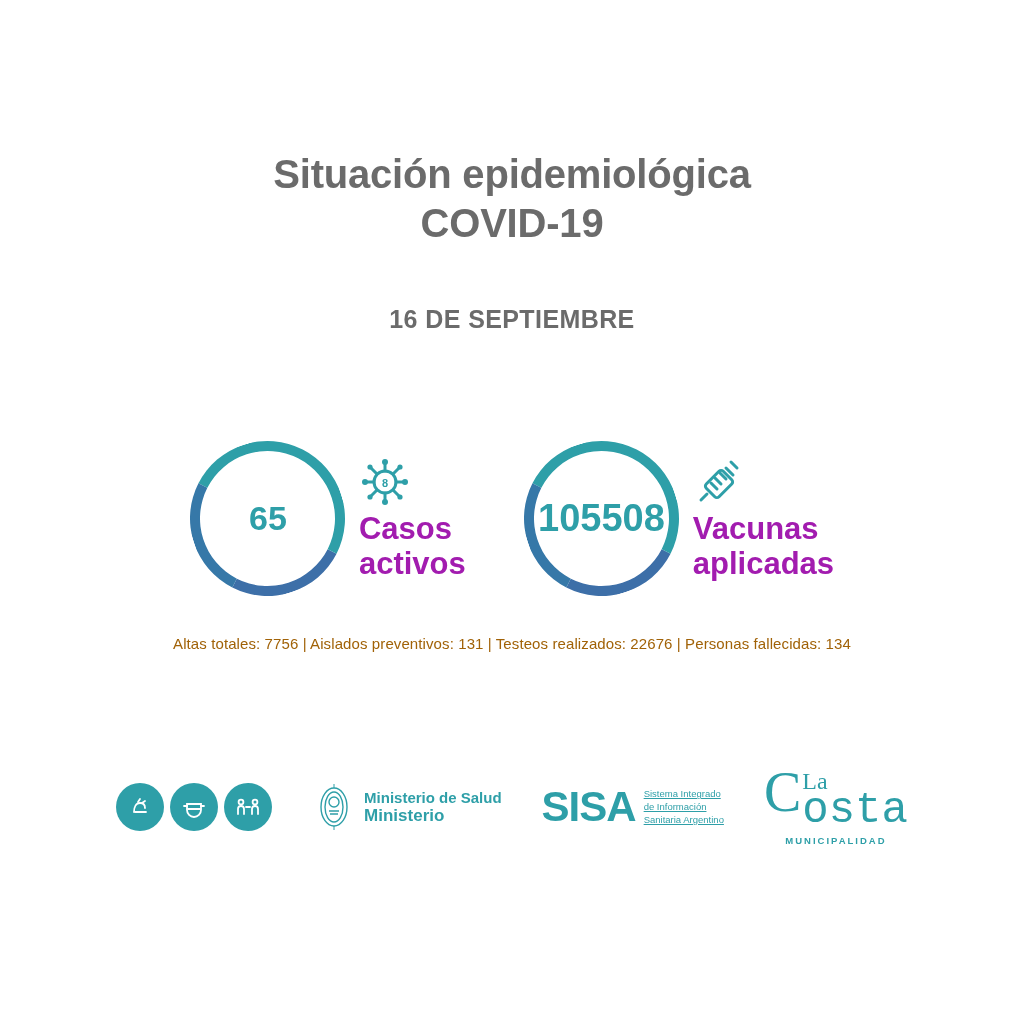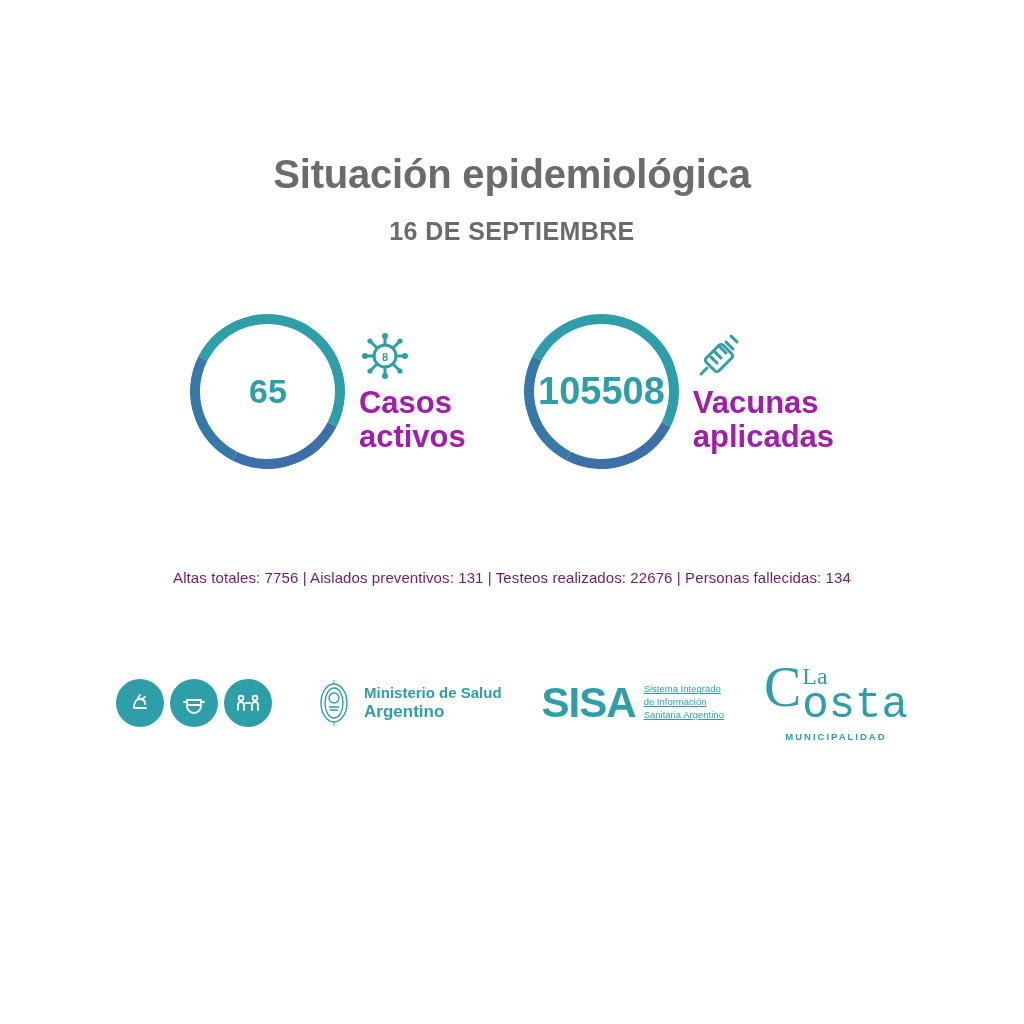--- a/index.html
+++ b/index.html
@@ -15,20 +15,21 @@
     position: relative;
   }
 
   .page {
     width: 1024px;
     height: 1024px;
     position: relative;
     display: flex;
     flex-direction: column;
     align-items: center;
+    gap: 39px;
   }
 
   
   .title-block {
     margin-top: 150px;
     text-align: center;
   }
   .title-line {
     font-size: 40px;
     font-weight: bold;
@@ -113,23 +114,22 @@
   .stat-label {
     font-size: 31px;
     font-weight: bold;
     color: #a21caf;
     line-height: 1.12;
     white-space: pre-line;
   }
 
   
   .details {
-    margin-top: 100px;
     font-size: 15px;
-    color: #701a75;
+    color: #a16207;
     text-align: center;
     letter-spacing: 0.1px;
   }
 
   
   .logos {
     margin-top: 78px;
     display: flex;
     align-items: center;
     justify-content: center;
@@ -232,20 +232,21 @@
     color: #2e9fa8;
   }
 </style>
 </head>
 <body>
 
 <div class="page">
 
   <div class="title-block">
     <div class="title-line">Situación epidemiológica</div>
+    <div class="title-line">COVID-19</div>
   </div>
   <div class="subtitle">16 DE SEPTIEMBRE</div>
 
   <div class="stats-row">
 
     <div class="stat">
       <div class="ring-wrap">
         <div class="ring ring-cases">
           <span class="ring-value">65</span>
         </div>
@@ -353,21 +354,21 @@
           <circle cx="22" cy="22" r="5"></circle>
           <path d="M17 31h10M18 34h8"></path>
         </g>
         <g stroke="#2e9fa8" stroke-width="1">
           <line x1="22" y1="4" x2="22" y2="8"></line>
           <line x1="22" y1="46" x2="22" y2="50"></line>
         </g>
       </svg>
       <div class="ministerio-text">
         <span class="l1">Ministerio de Salud</span>
-        <span class="l2">Argentino</span>
+        <span class="l2">Ministerio</span>
       </div>
     </div>
 
     <div class="logo-sisa">
       <span class="sisa-word">SISA</span>
       <span class="sisa-sub">Sistema Integrado
 de Información
 Sanitaria Argentino</span>
     </div>
 

